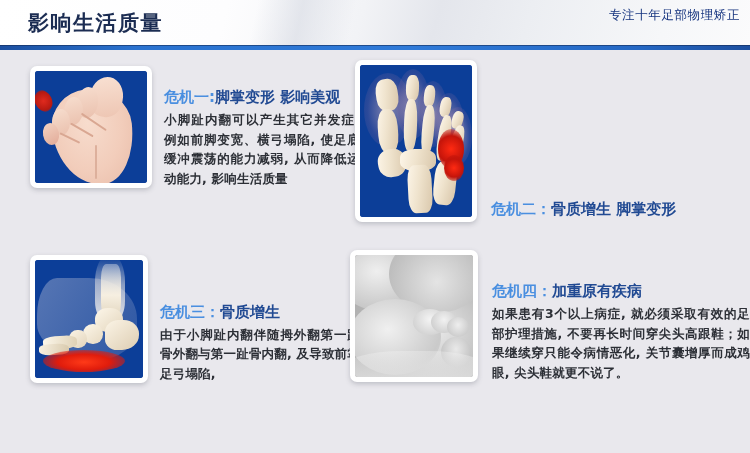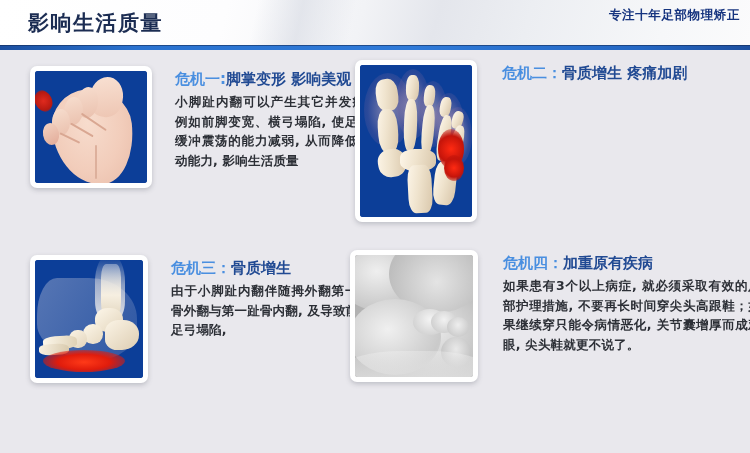--- a/index.html
+++ b/index.html
@@ -65,21 +65,21 @@
   .brand-name {
     font-family: "Liberation Sans", sans-serif;
     font-size: 13.5px;
     font-weight: bold;
     color: #16347f;
     letter-spacing: 1.4px;
     line-height: 15px;
   }
   .brand-sub {
     font-size: 12.5px;
-    font-weight: bold;
+    font-weight: normal;
     color: #16347f;
     letter-spacing: 0.6px;
     line-height: 16px;
     margin-top: 1px;
   }
 
   .header-rule {
     position: relative;
     width: 750px;
     height: 5px;
@@ -98,22 +98,21 @@
   .content {
     position: relative;
     width: 750px;
     height: 403px;
     background: #e9e8ed;
   }
 
   .panel {
     position: absolute;
     display: flex;
-    align-items: flex-start;
-    gap: 11px;
+    align-items: flex-end;
   }
 
   .panel-1 { left: 30px; top: 16px;  width: 330px; }
   .panel-2 { left: 355px; top: 10px; width: 390px; }
   .panel-3 { left: 30px;  top: 205px; width: 330px; }
   .panel-4 { left: 350px; top: 200px; width: 395px; }
 
   
   .frame {
     flex: 0 0 auto;
@@ -303,21 +302,21 @@
           <div class="bone" style="left:40px; top:84px; width:36px; height:22px; border-radius:40%;"></div>
           <div class="bone" style="left:48px; top:100px;width:24px; height:48px; border-radius:30%; transform:rotate(-3deg);"></div>
           <div class="bone" style="left:74px; top:96px; width:22px; height:44px; border-radius:34%; transform:rotate(6deg);"></div>
 
           <div class="redspot" style="left:78px; top:64px; width:26px; height:40px;"></div>
           <div class="redspot" style="left:84px; top:90px; width:20px; height:26px;"></div>
         </div>
       </div>
       <div class="txt">
         <div class="p-title">
-          <span class="lead">危机二：</span><span class="rest">骨质增生 疼痛加剧</span>
+          <span class="lead">危机二：</span><span class="rest">骨质增生 脚掌变形</span>
         </div>
       </div>
     </div>
 
     <div class="panel panel-3">
       <div class="frame f3">
         <div class="frame-inner">
           <div class="ill-blue"></div>
           <div class="skin"></div>
           <div class="leg"></div>

